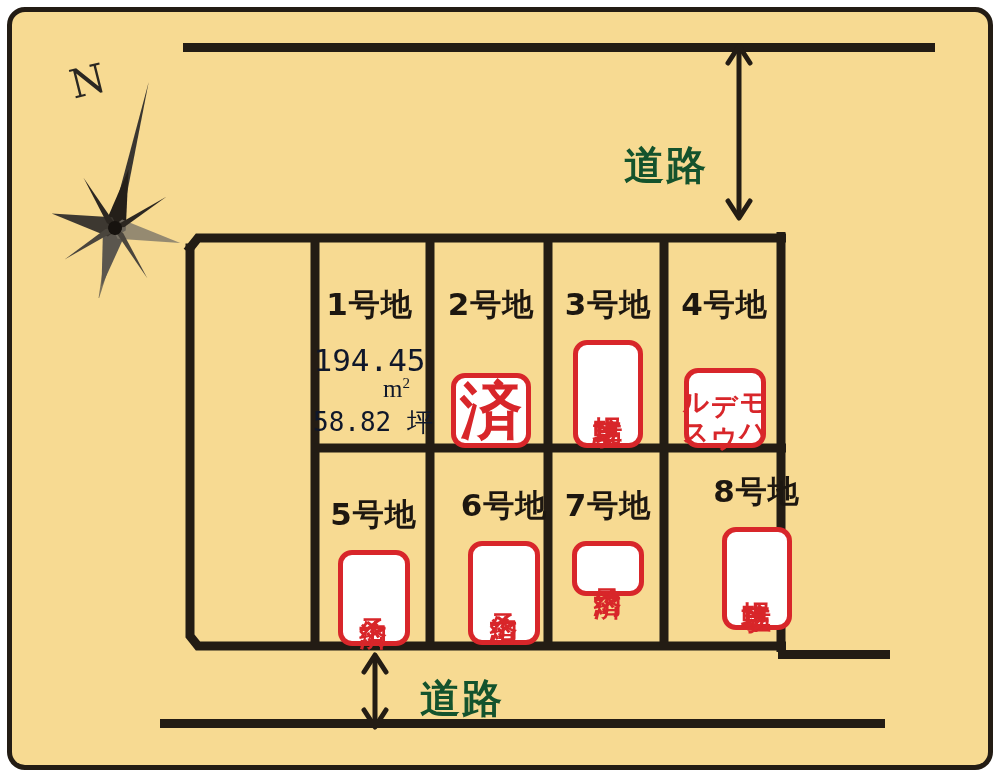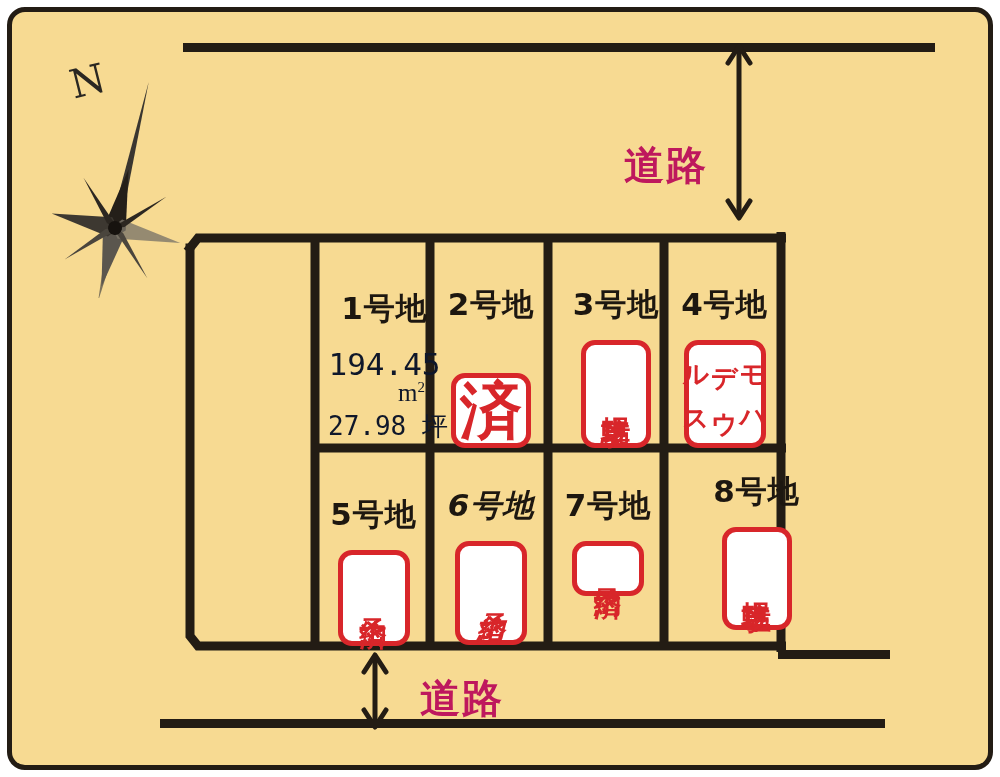--- a/index.html
+++ b/index.html
@@ -25,21 +25,21 @@
     border:5px solid #231c14;
     border-radius:18px;
   }
   
   .ln{position:absolute;background:#231c14;}
   .hln{height:9px;}
 
   
   .road-label{
     position:absolute;
-    color:#be185d;
+    color:#14532d;
     font-weight:700;
     letter-spacing:2px;
     white-space:nowrap;
   }
   #road-top-label{left:612px;top:126px;font-size:40px;}
   #road-bottom-label{left:408px;top:659px;font-size:40px;}
 
   
   .dimarrow{position:absolute;}
   .dimarrow svg{display:block;}
@@ -183,53 +183,53 @@
 
         <line x1="153" y1="16" x2="153" y2="424" stroke="#231c14" stroke-width="9"></line>
 
         <line x1="268" y1="16" x2="268" y2="424" stroke="#231c14" stroke-width="9"></line>
         <line x1="386" y1="16" x2="386" y2="424" stroke="#231c14" stroke-width="9"></line>
         <line x1="502" y1="16" x2="502" y2="424" stroke="#231c14" stroke-width="9"></line>
 
         <line x1="150" y1="226" x2="624" y2="226" stroke="#231c14" stroke-width="9"></line>
       </svg>
 
-      <div class="lot" style="left:166px;top:20px;width:113px;height:206px;justify-content:center;">
+      <div class="lot" style="left:151px;top:20px;width:113px;height:206px;">
         <div class="lot-title">1号地</div>
         <div class="lot-area">
           <span class="area-num">194.45</span>
           <span class="area-unit"><span>m</span><sup>2</sup></span>
-          <span class="area-tsubo">27.98 坪</span>
+          <span class="area-tsubo">58.82 坪</span>
         </div>
       </div>
 
       <div class="lot" style="left:272px;top:20px;width:114px;height:206px;gap:33px;">
         <div class="lot-title">2号地</div>
         <div class="stamp stamp-1char">済</div>
       </div>
 
-      <div class="lot" style="left:398px;top:20px;width:112px;height:206px;">
+      <div class="lot" style="left:390px;top:20px;width:112px;height:206px;">
         <div class="lot-title">3号地</div>
         <div class="stamp stamp-v3b">駐車場</div>
       </div>
 
-      <div class="lot" style="left:506px;top:20px;width:113px;height:206px;">
+      <div class="lot" style="left:506px;top:20px;width:113px;height:206px;gap:28px;">
         <div class="lot-title">4号地</div>
         <div class="stamp stamp-2col">
           <span class="col">モデル</span>
           <span class="col">ハウス</span>
         </div>
       </div>
 
       <div class="lot" style="left:155px;top:230px;width:113px;height:194px;">
         <div class="lot-title" style="">5号地</div>
         <div class="stamp stamp-v3">予約済</div>
       </div>
 
-      <div class="lot" style="left:272px;top:230px;width:114px;height:193px;font-style:italic;">
+      <div class="lot" style="left:285px;top:230px;width:114px;height:193px;">
         <div class="lot-title" style="margin-top:33px;">6号地</div>
         <div class="stamp stamp-v3">予約済</div>
       </div>
 
       <div class="lot" style="left:390px;top:230px;width:112px;height:144px;justify-content:flex-end;">
         <div class="lot-title" style="margin-top:33px;">7号地</div>
         <div class="stamp stamp-v3">予約済</div>
       </div>
 
       <div class="lot" style="left:506px;top:216px;width:113px;height:192px;margin-left:32px;">

